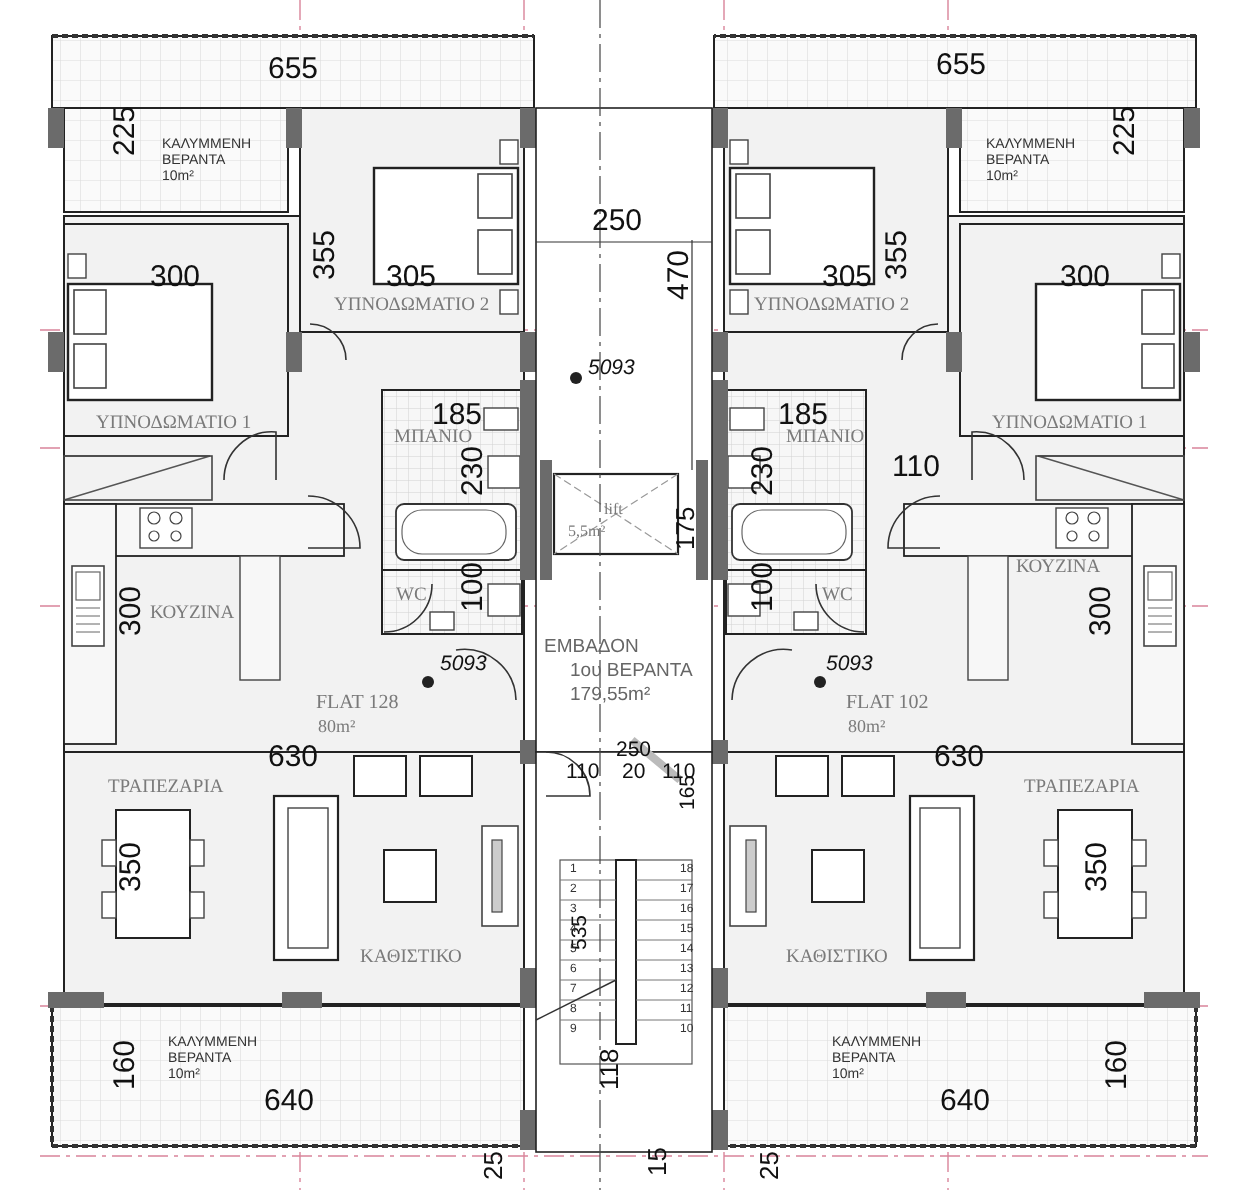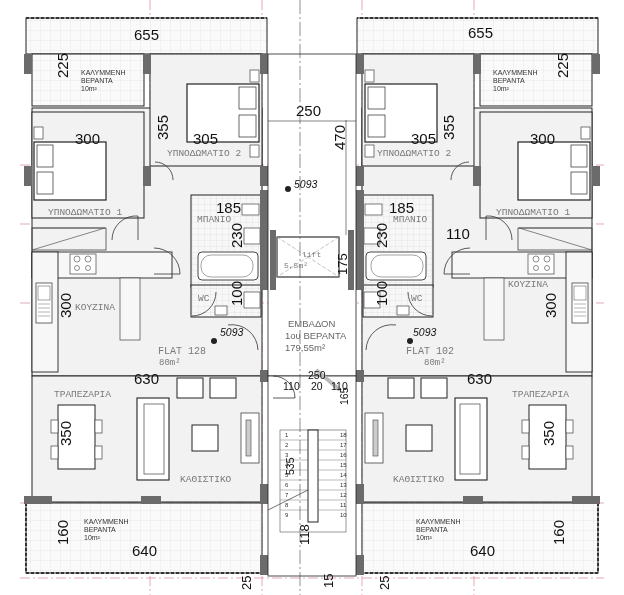--- a/index.html
+++ b/index.html
@@ -1,18 +1,18 @@
 <!DOCTYPE html>
 <html><head>
 <meta charset="utf-8">
 <style>
   html,body{margin:0;padding:0;background:#ffffff;}
   body{width:624px;height:595px;position:relative;overflow:hidden;font-family:"Liberation Sans",sans-serif;}
   #plan{position:absolute;left:0;top:0;width:624px;height:595px;}
-  .lbl{position:absolute;font-family:Liberation Mono, monospace;color:#7a7a7a;font-size:9.5px;white-space:nowrap;line-height:1;}
+  .lbl{position:absolute;font-family:Liberation Serif, serif;color:#7a7a7a;font-size:9.5px;white-space:nowrap;line-height:1;}
   .lbl-s{position:absolute;font-family:"Liberation Sans",sans-serif;color:#333;font-size:7px;white-space:nowrap;line-height:1.15;}
   .dim{position:absolute;font-family:"Liberation Sans",sans-serif;color:#111;font-size:15px;white-space:nowrap;line-height:1;}
   .dim-s{position:absolute;font-family:"Liberation Sans",sans-serif;color:#111;font-size:10.5px;white-space:nowrap;line-height:1;}
   .rot{transform-origin:left top;transform:rotate(-90deg);}
   .step{position:absolute;font-family:"Liberation Sans",sans-serif;color:#333;font-size:6px;line-height:1;}
   .lvl{position:absolute;font-family:"Liberation Sans",sans-serif;color:#111;font-size:10.5px;white-space:nowrap;font-style:italic;}
   .area{position:absolute;font-family:"Liberation Sans",sans-serif;color:#666;font-size:9.5px;white-space:nowrap;line-height:1.2;}
 </style>
 </head>
 <body>
@@ -252,21 +252,21 @@
     <line x1="300" y1="0" x2="300" y2="595" stroke="#444" stroke-width="0.6" stroke-dasharray="14 3 2 3"></line>
   </g>
 </svg>
 
 <div class="dim" style="left:296px;top:103px;">250</div>
 <div class="dim rot" style="left:332px;top:150px;">470</div>
 <div class="lvl" style="left:294px;top:178px;">5093</div>
 <div class="lbl" style="left:302px;top:251px;font-size:8px;">lift</div>
 <div class="lbl" style="left:284px;top:262px;font-size:8px;">5,5m²</div>
 <div class="dim-s rot" style="left:336px;top:275px;font-size:13px;">175</div>
-<div class="area" style="left:288px;top:318px;">ΕΜΒΑΔΟΝ</div>
+<div class="area" style="left:272px;top:318px;">ΕΜΒΑΔΟΝ</div>
 <div class="area" style="left:285px;top:330px;">1ου ΒΕΡΑΝΤΑ</div>
 <div class="area" style="left:285px;top:342px;">179,55m²</div>
 <div class="dim-s" style="left:308px;top:370px;">250</div>
 <div class="dim-s" style="left:283px;top:381px;">110</div>
 <div class="dim-s" style="left:311px;top:381px;">20</div>
 <div class="dim-s" style="left:331px;top:381px;">110</div>
 <div class="dim-s rot" style="left:339px;top:405px;">165</div>
 <div class="dim-s rot" style="left:285px;top:475px;">535</div>
 <div class="dim rot" style="left:298px;top:545px;font-size:13px;">118</div>
 <div class="dim rot" style="left:322px;top:588px;font-size:13px;">15</div>
@@ -346,21 +346,21 @@
   <div class="lbl" style="left:377px;top:149px;">ΥΠΝΟΔΩΜΑΤΙΟ 2</div>
   <div class="dim" style="left:389px;top:200px;">185</div>
   <div class="lbl" style="left:393px;top:215px;">ΜΠΑΝΙΟ</div>
   <div class="dim rot" style="left:374px;top:248px;">230</div>
   <div class="dim" style="left:446px;top:226px;">110</div>
   <div class="lbl" style="left:411px;top:294px;">WC</div>
   <div class="dim rot" style="left:374px;top:306px;">100</div>
   <div class="dim rot" style="left:543px;top:318px;">300</div>
   <div class="lbl" style="left:508px;top:280px;">ΚΟΥΖΙΝΑ</div>
   <div class="lvl" style="left:413px;top:326px;">5093</div>
-  <div class="lbl" style="left:406px;top:347px;font-size:10px;">FLAT 102</div>
+  <div class="lbl" style="left:423px;top:347px;font-size:10px;">FLAT 102</div>
   <div class="lbl" style="left:424px;top:359px;font-size:9px;">80m²</div>
   <div class="dim" style="left:467px;top:371px;">630</div>
   <div class="lbl" style="left:512px;top:390px;">ΤΡΑΠΕΖΑΡΙΑ</div>
   <div class="dim rot" style="left:541px;top:446px;">350</div>
   <div class="lbl" style="left:393px;top:475px;">ΚΑΘΙΣΤΙΚΟ</div>
   <div class="lbl-s" style="left:416px;top:518px;">
     <div>ΚΑΛΥΜΜΕΝΗ</div>
     <div>ΒΕΡΑΝΤΑ</div>
     <div>10m²</div>
   </div>

